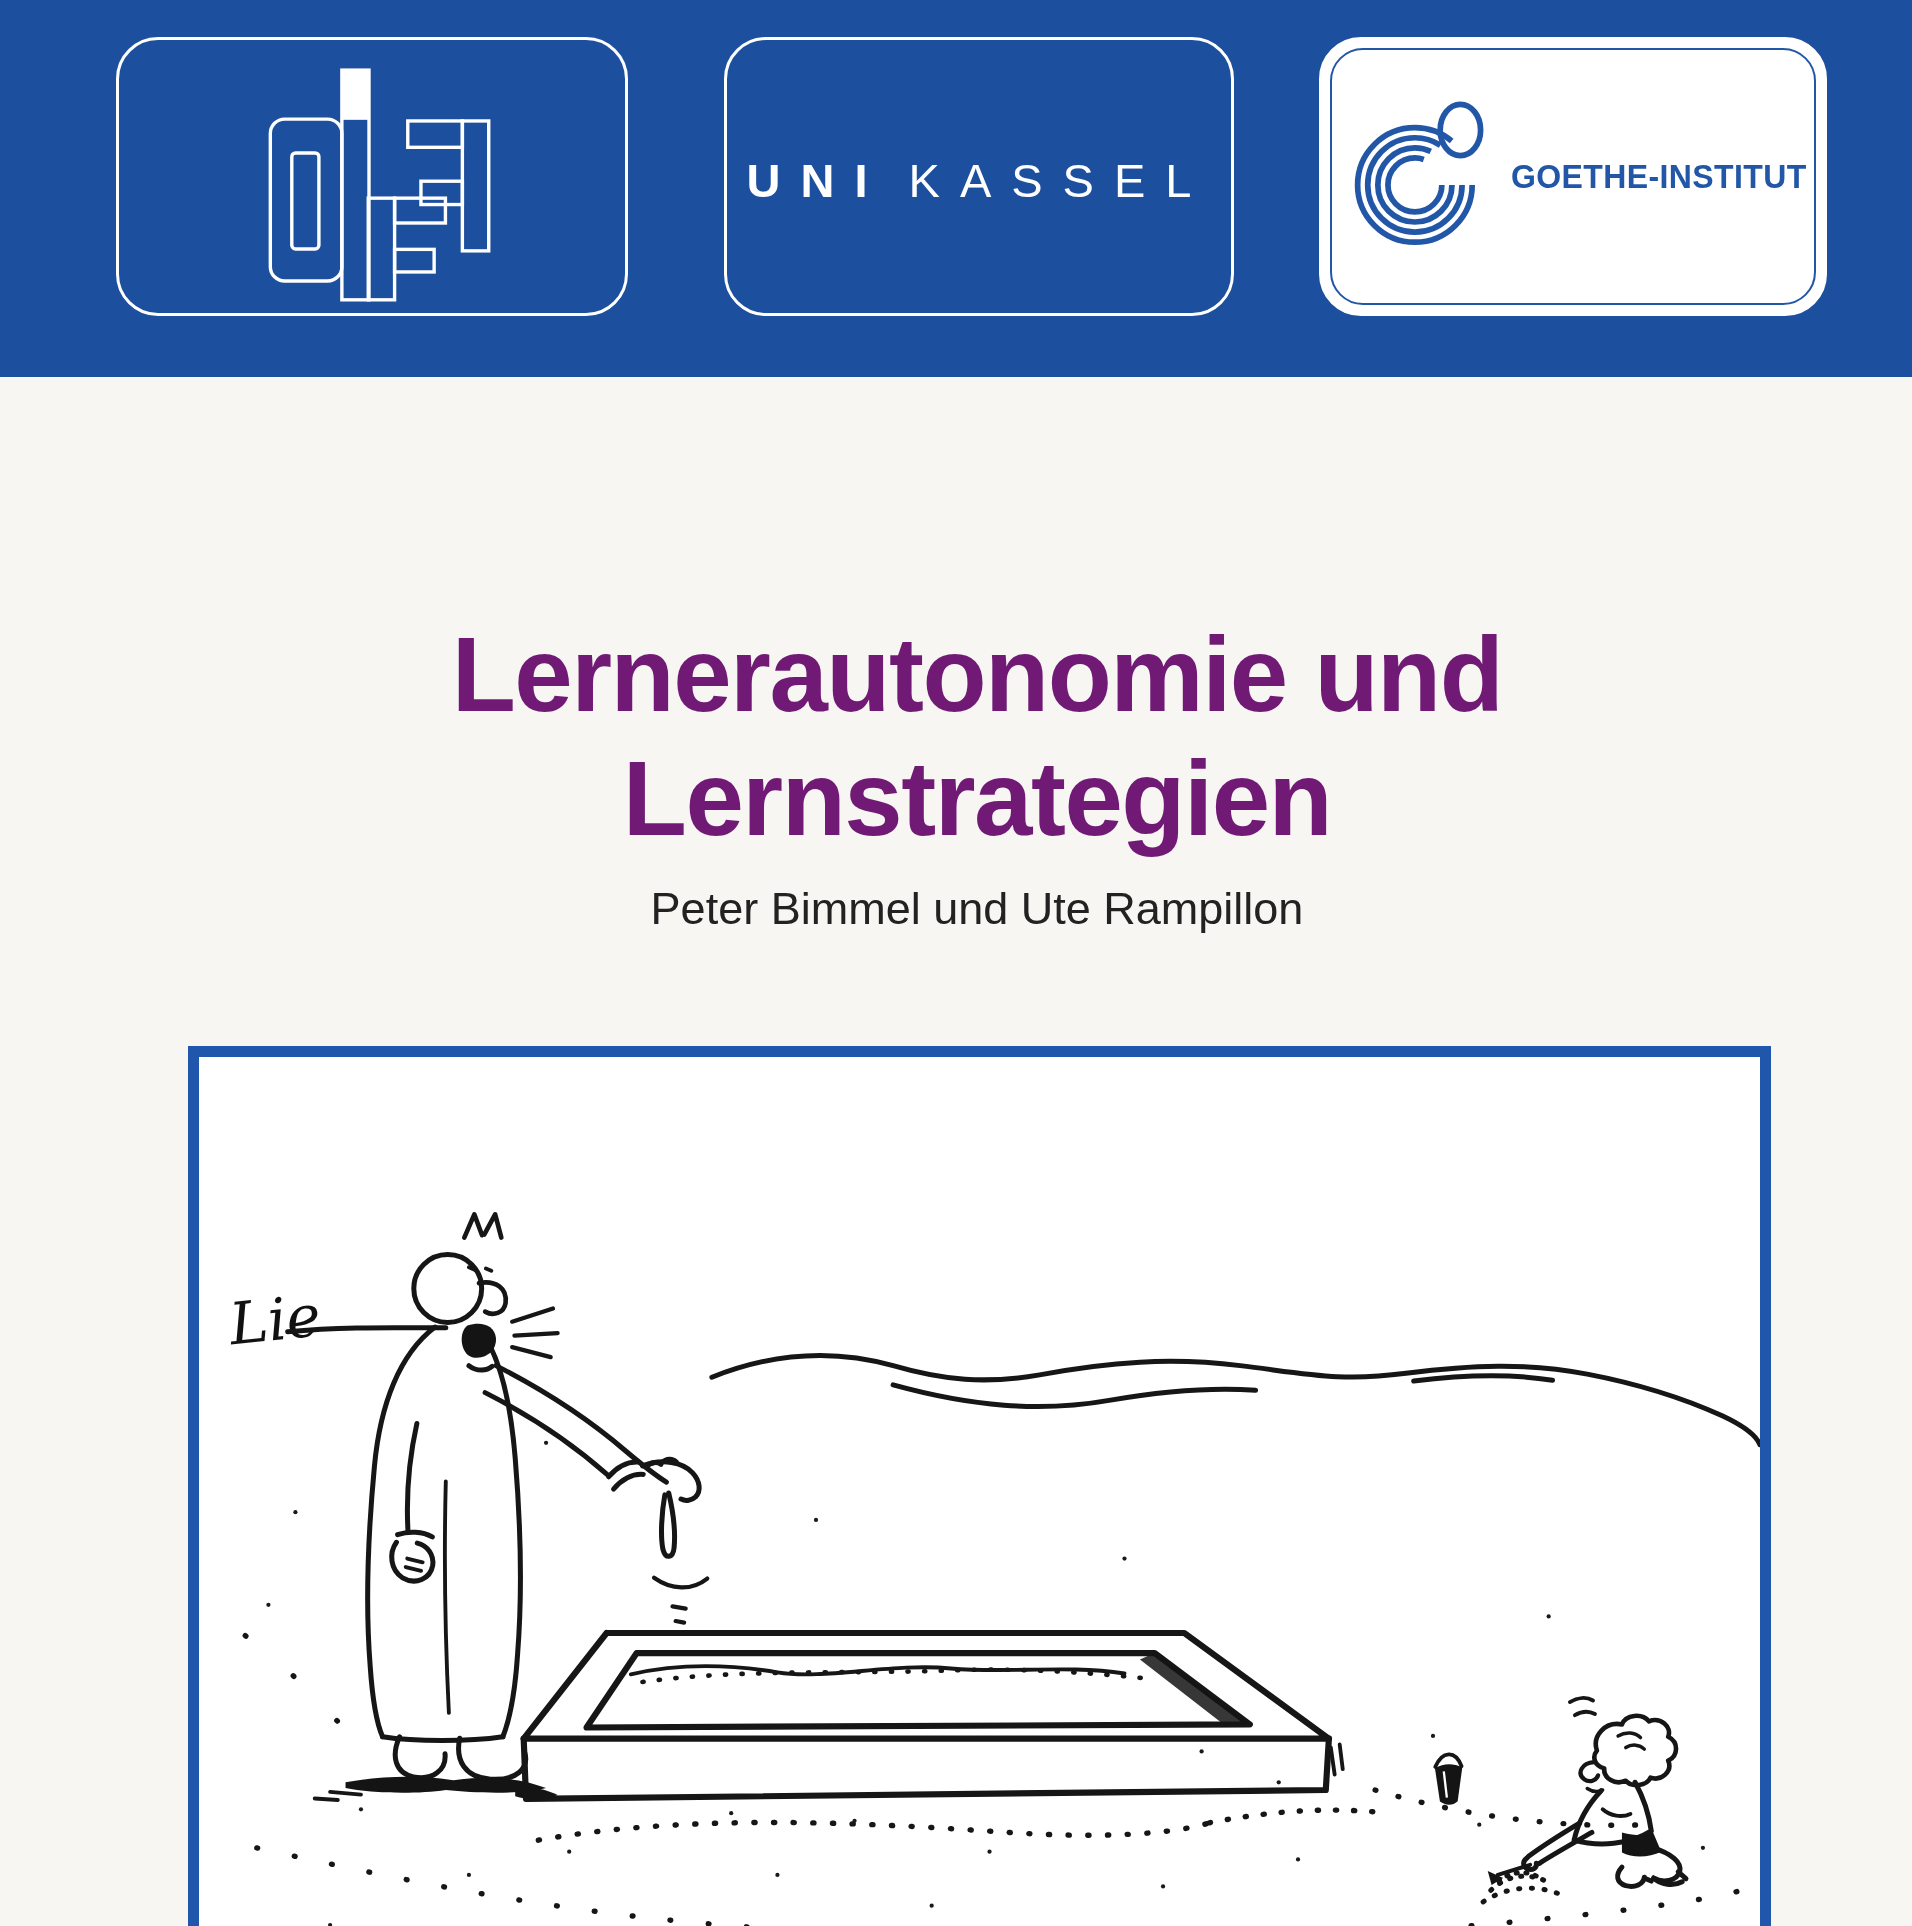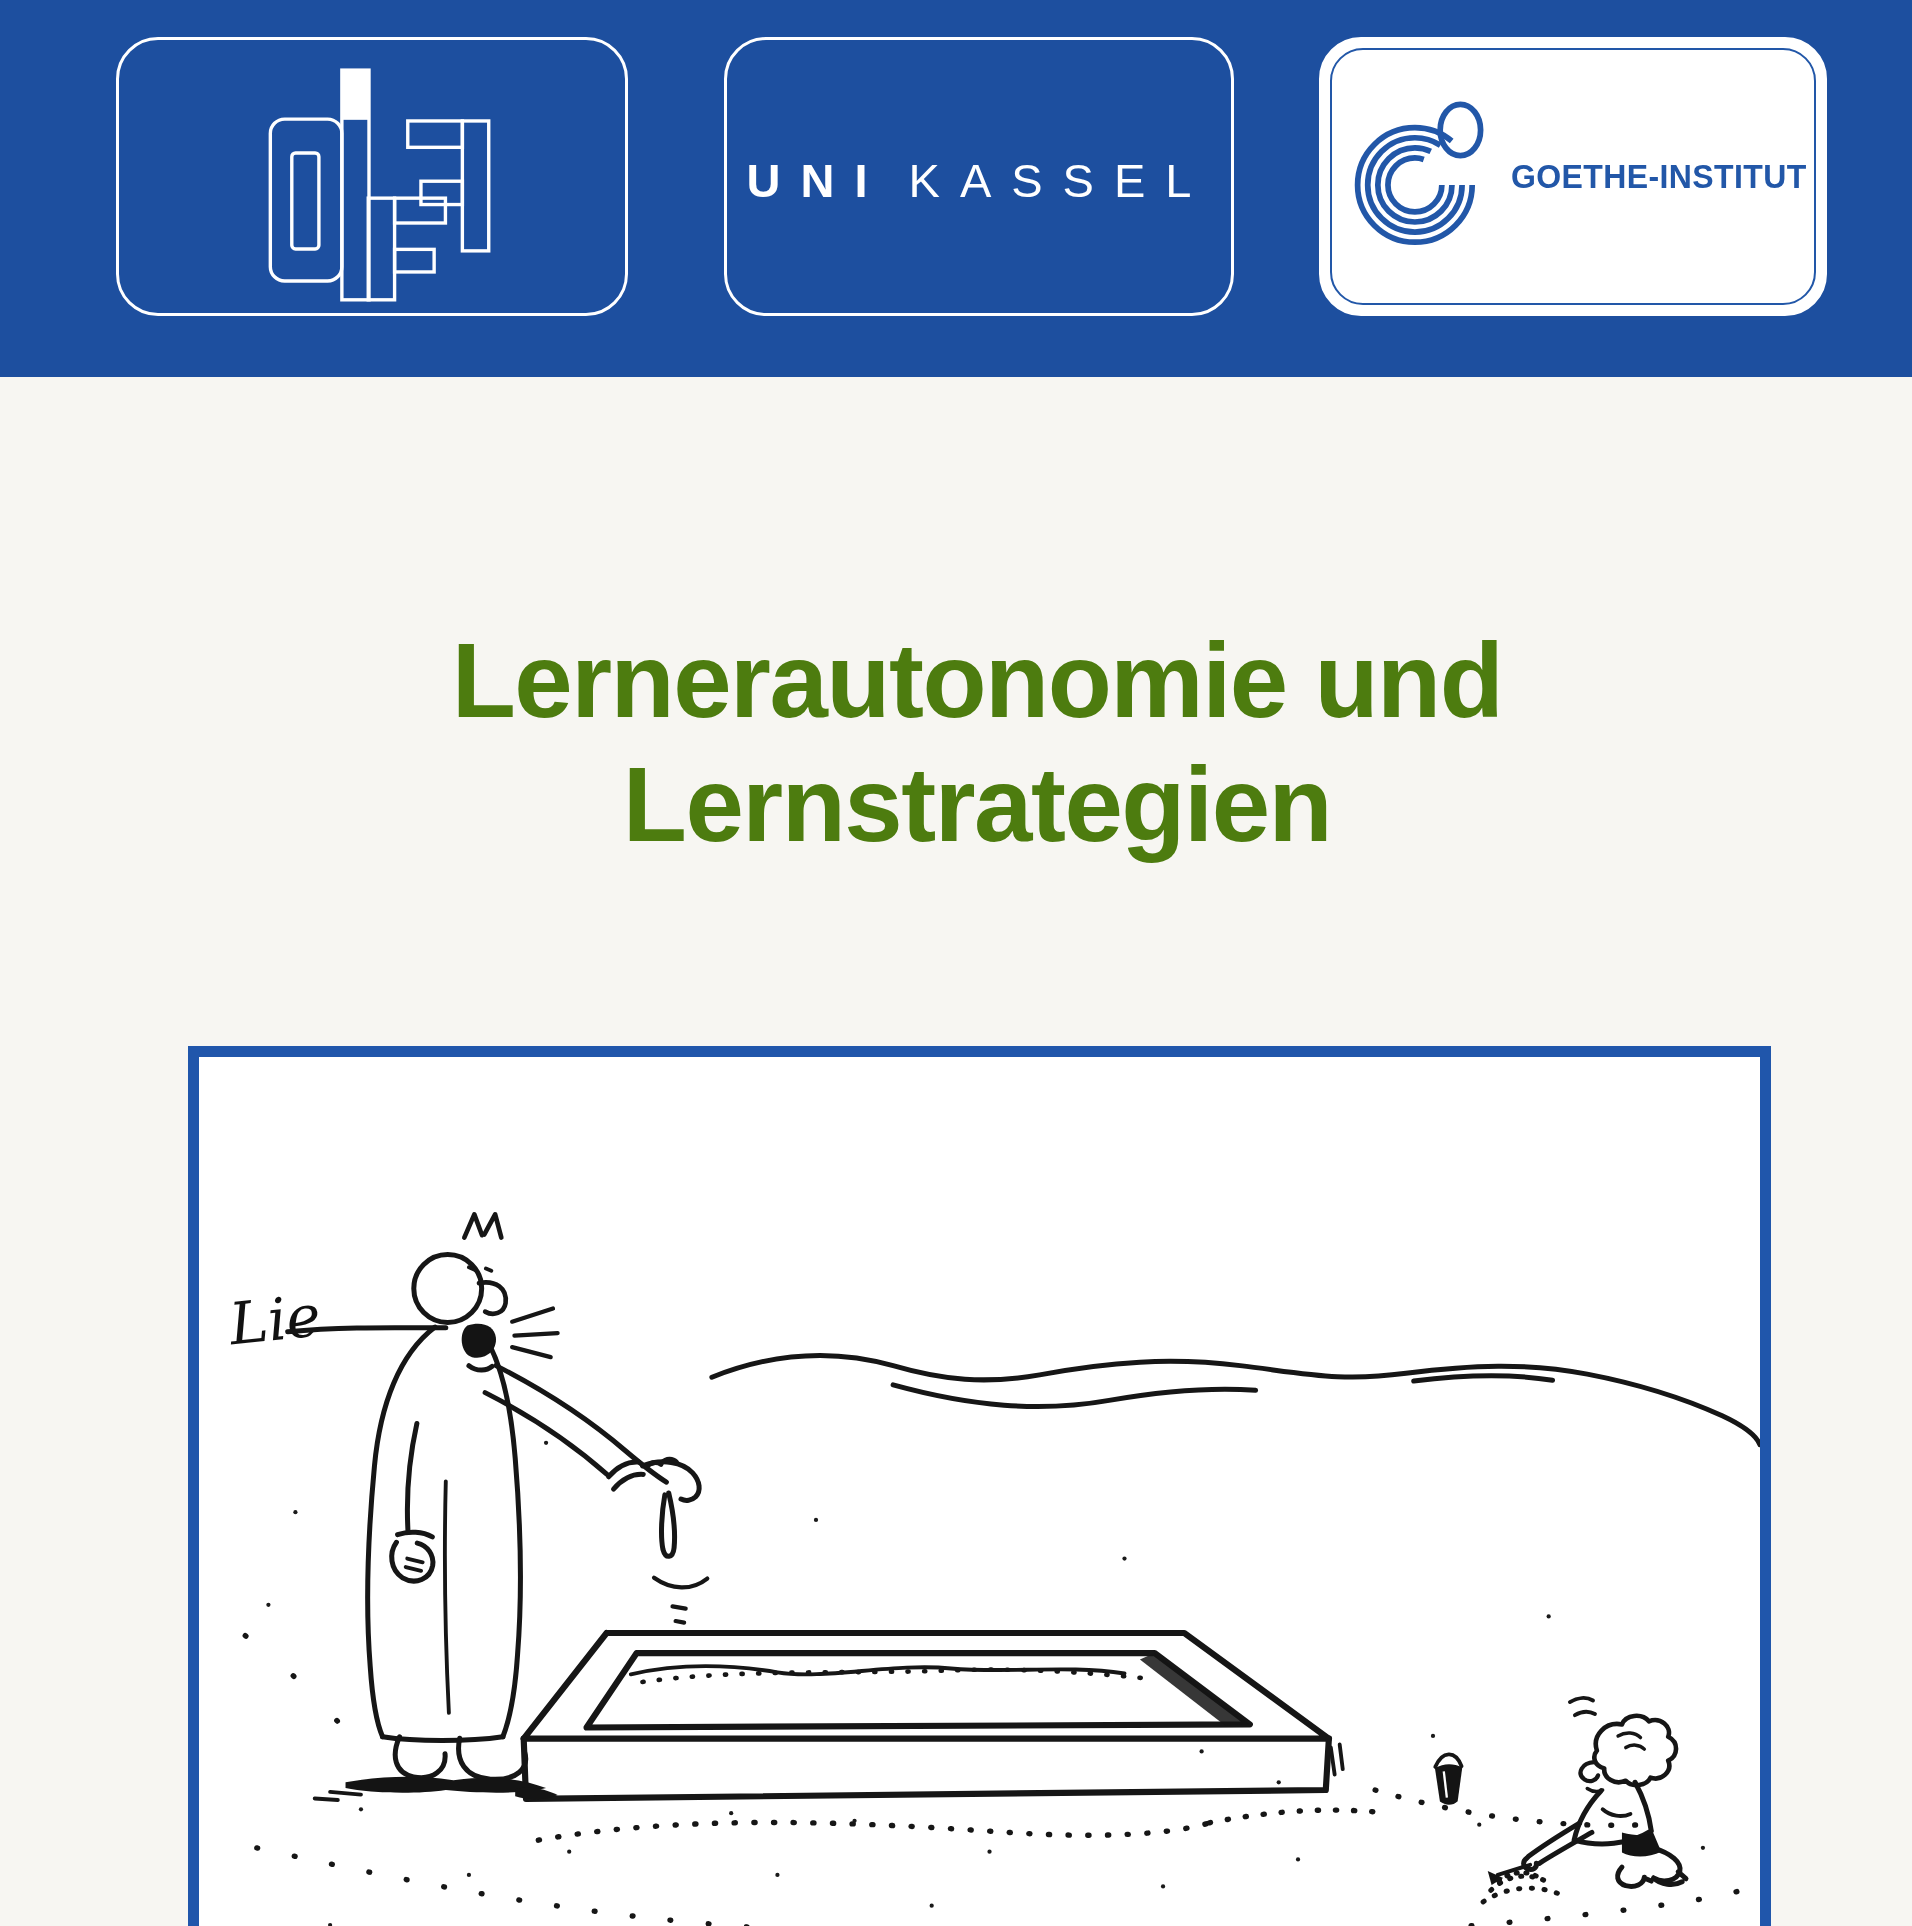--- a/index.html
+++ b/index.html
@@ -25,21 +25,21 @@
     content:"";position:absolute;left:7.7px;top:7.7px;right:7.7px;bottom:7.7px;
     border:2.7px solid #2257a8;border-radius:33px;pointer-events:none;
   }
   .goethe-text{
     display:inline-block;margin-left:14.6px;font-size:33px;font-weight:700;
     color:#2257a8;letter-spacing:0.4px;transform:scaleX(.97);transform-origin:left center;white-space:nowrap;
   }
   
   .title-block{position:absolute;left:0;top:603px;width:100%;text-align:center;padding-left:42px;box-sizing:border-box;}
   .title-block h1{
-    margin:16px;font-size:105px;line-height:1.18;font-weight:700;letter-spacing:-1.5px;color:#4d7c0f;
+    margin:10px;font-size:105px;line-height:1.18;font-weight:700;letter-spacing:-1.5px;color:#701a75;
   }
   .authors{margin:22.3px 0 0 0;font-size:45px;font-weight:400;color:#222;}
   
   .cartoon-frame{
     position:absolute;left:188px;top:1046px;width:1583px;height:1108px;margin:0;
     border:11.6px solid #2056ab;background:#ffffff;box-sizing:border-box;
   }
   .cartoon{position:absolute;left:0;top:0;width:100%;height:100%;}
 </style>
 </head>
@@ -83,20 +83,21 @@
           <circle cx="180" cy="255" r="80" pathLength="100" stroke-dasharray="80 20"></circle>
           <ellipse cx="315" cy="92" rx="60" ry="76"></ellipse>
         </g>
       </svg>
       <span class="goethe-text">GOETHE-INSTITUT</span>
     </div>
   </header>
 
   <section class="title-block">
     <h1><span>Lernerautonomie und</span><br><span>Lernstrategien</span></h1>
+    <p class="authors">Peter Bimmel und Ute Rampillon</p>
   </section>
 
   <figure class="cartoon-frame">
     <svg class="cartoon" viewBox="0 0 4048 2815" preserveAspectRatio="none">
 
       <text x="85" y="745" font-size="150" font-style="italic" font-family="DejaVu Serif, serif" fill="#111" transform="rotate(-6 85 745)">Lie</text>
 
       <g fill="none" stroke="#161616" stroke-width="13" stroke-linecap="round" stroke-linejoin="round">
 
         <path d="M 230 712 C 380 698 520 702 640 702"></path>

